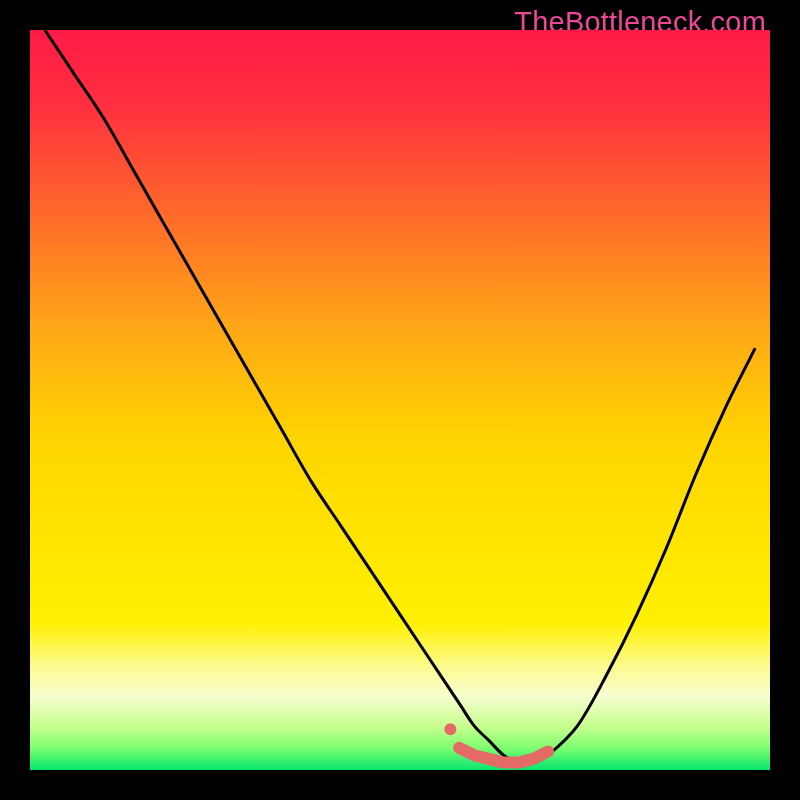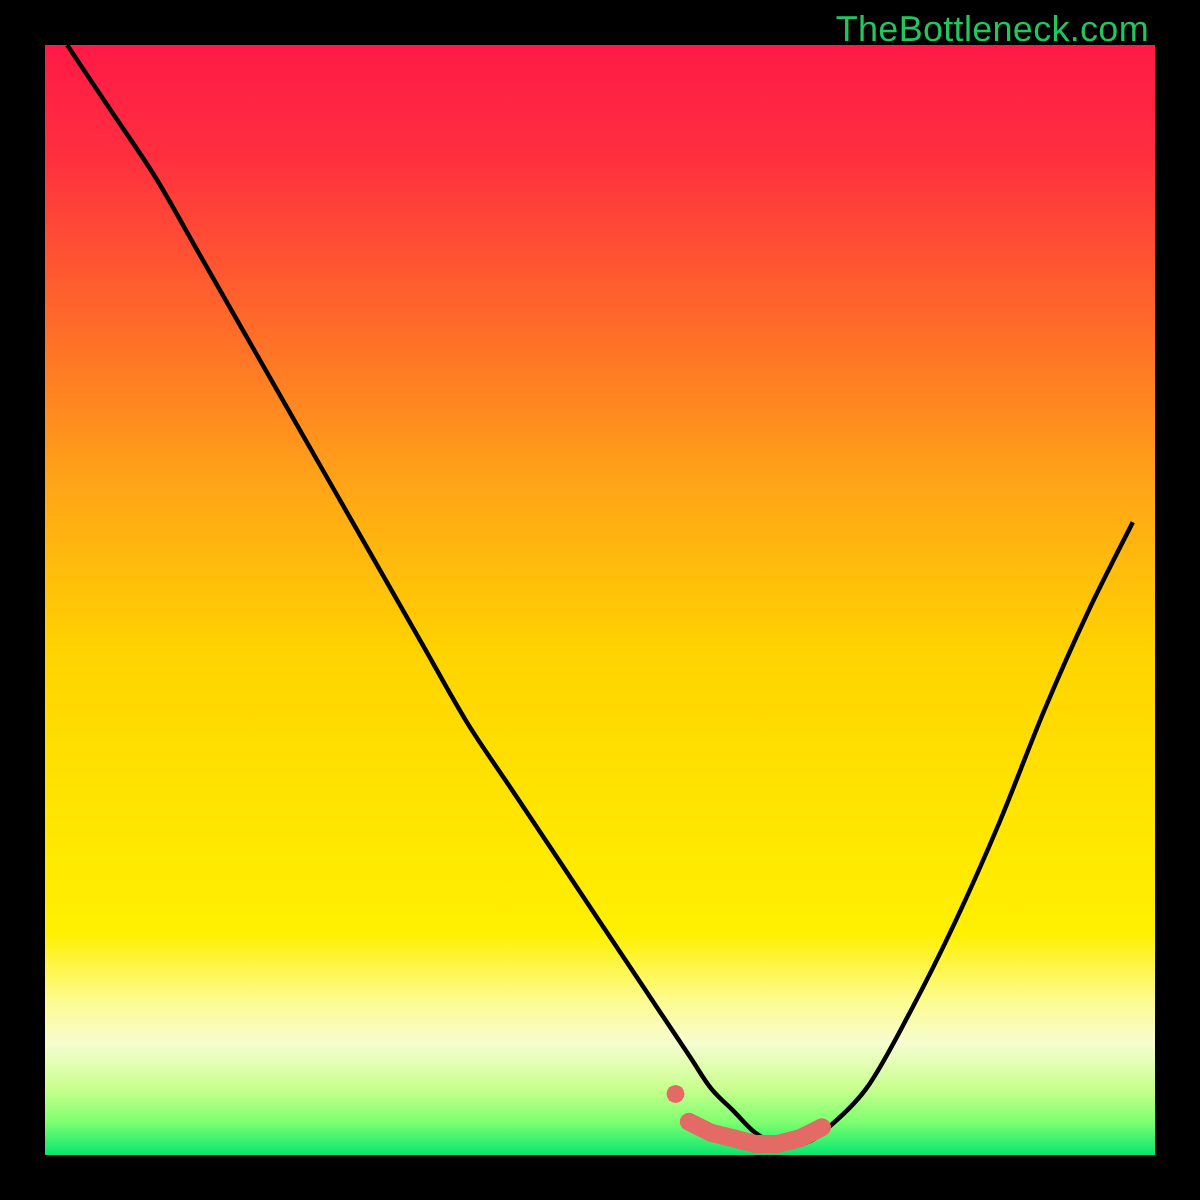--- a/index.html
+++ b/index.html
@@ -30,22 +30,22 @@
     position: absolute;
     left: 0;
     top: 0;
     width: 740px;
     height: 740px;
   }
   .watermark {
     position: absolute;
     top: 6px;
     right: 34px;
-    color: #22c55e;
-    font-size: 24px;
+    color: #ec4899;
+    font-size: 29px;
     font-weight: 500;
     letter-spacing: 0.2px;
   }
   svg {
     position: absolute;
     left: 0;
     top: 0;
   }
 </style>
 </head>

